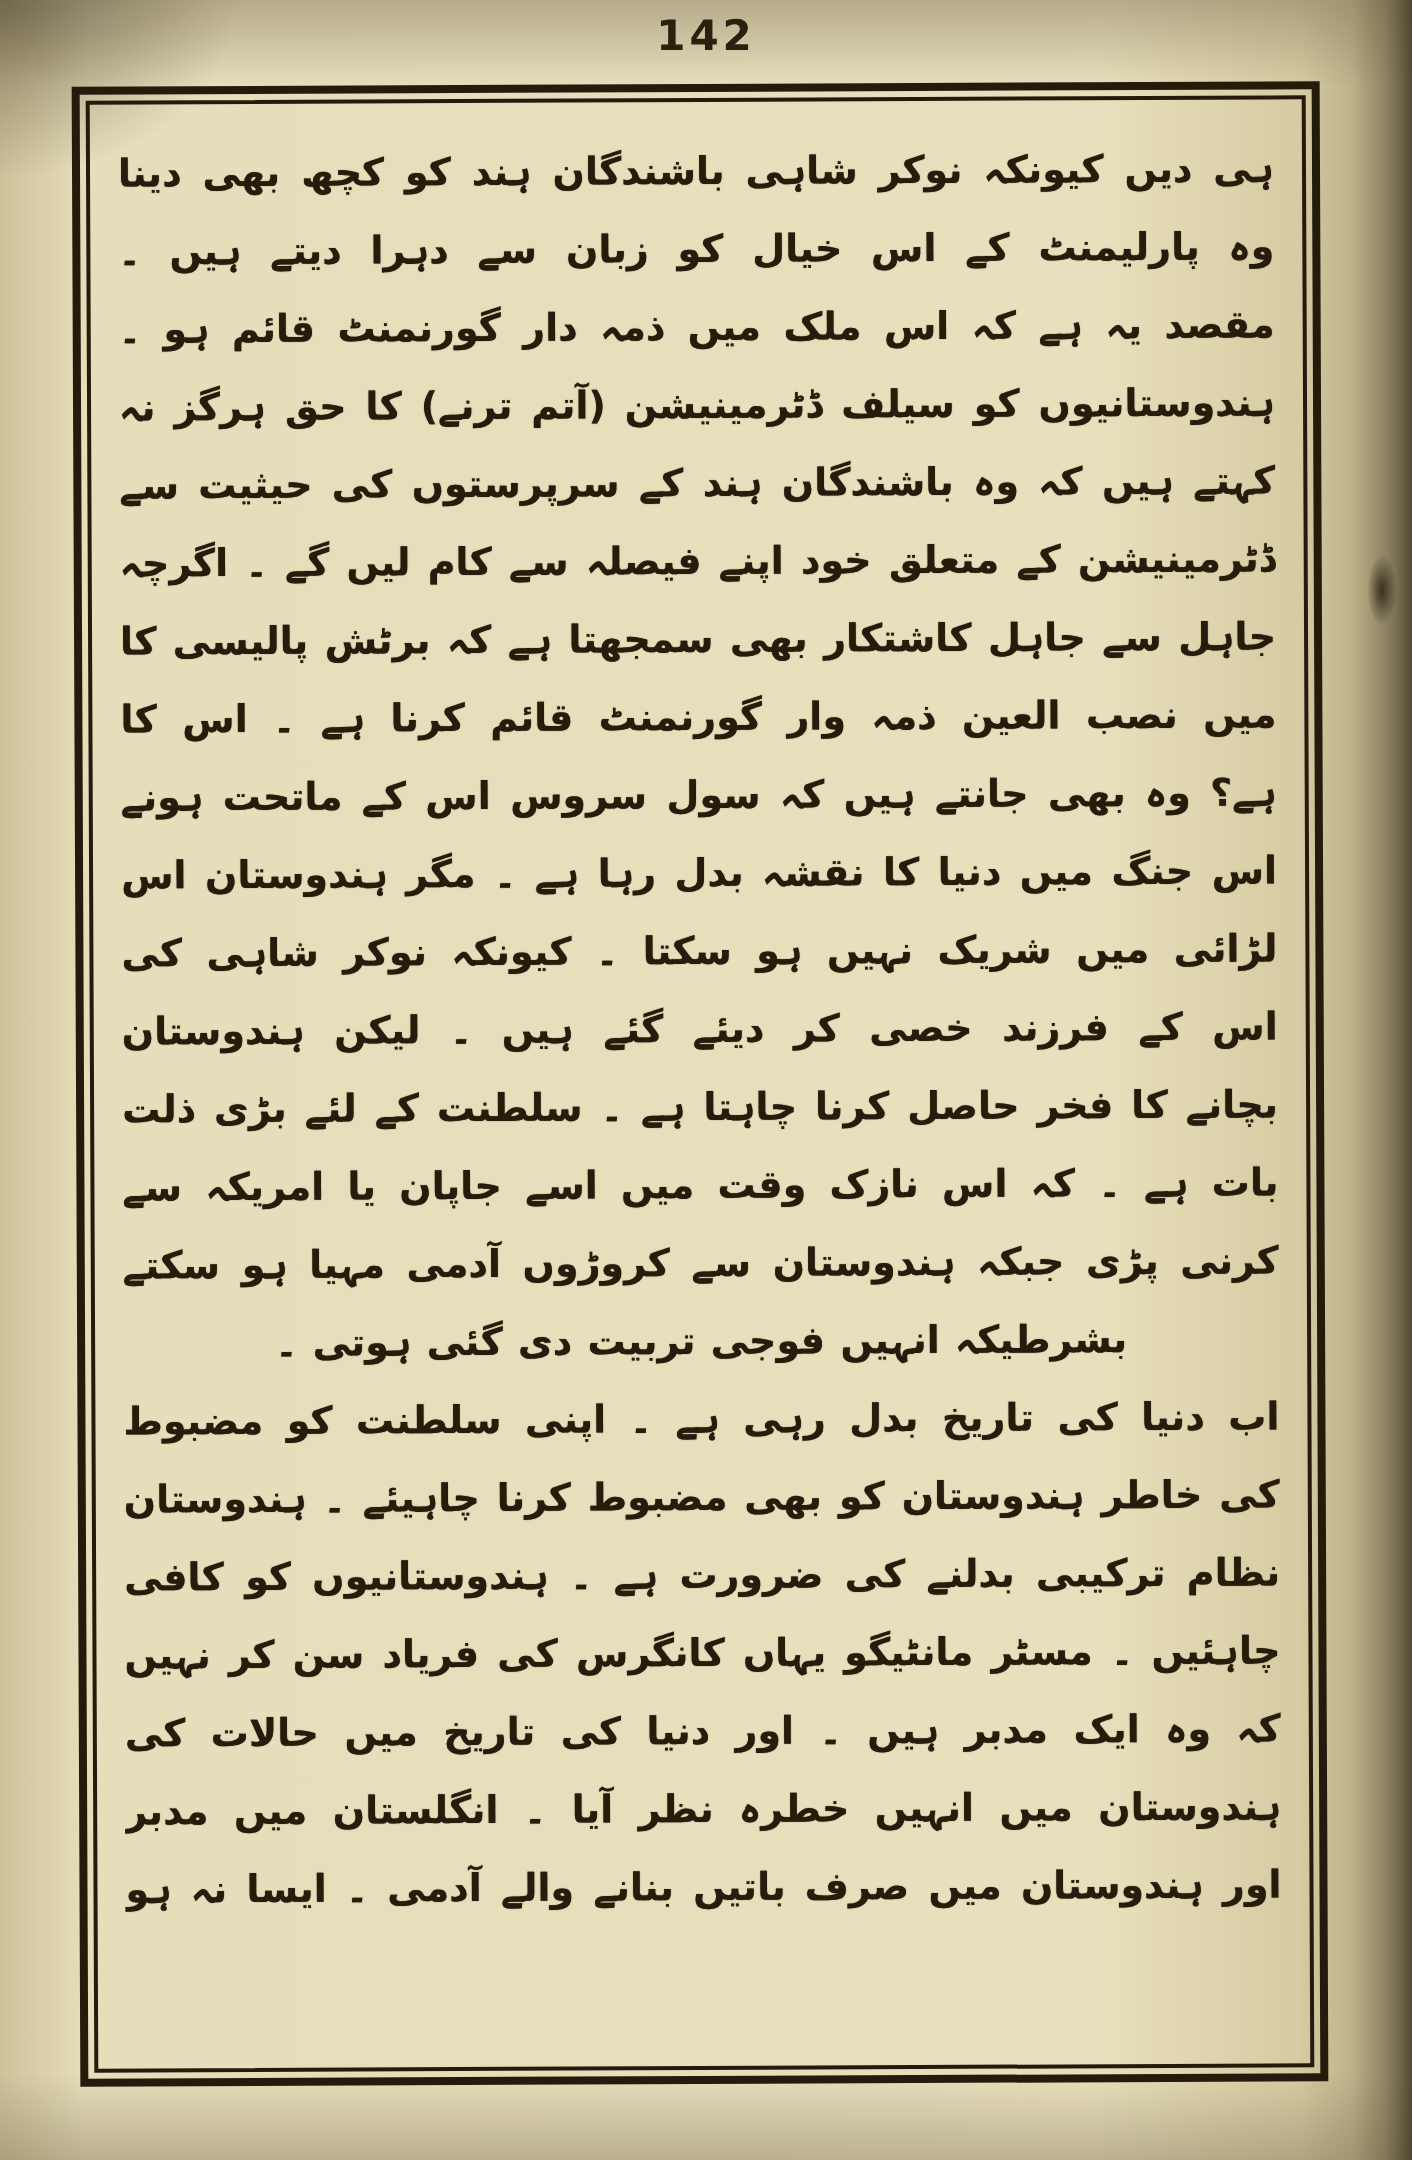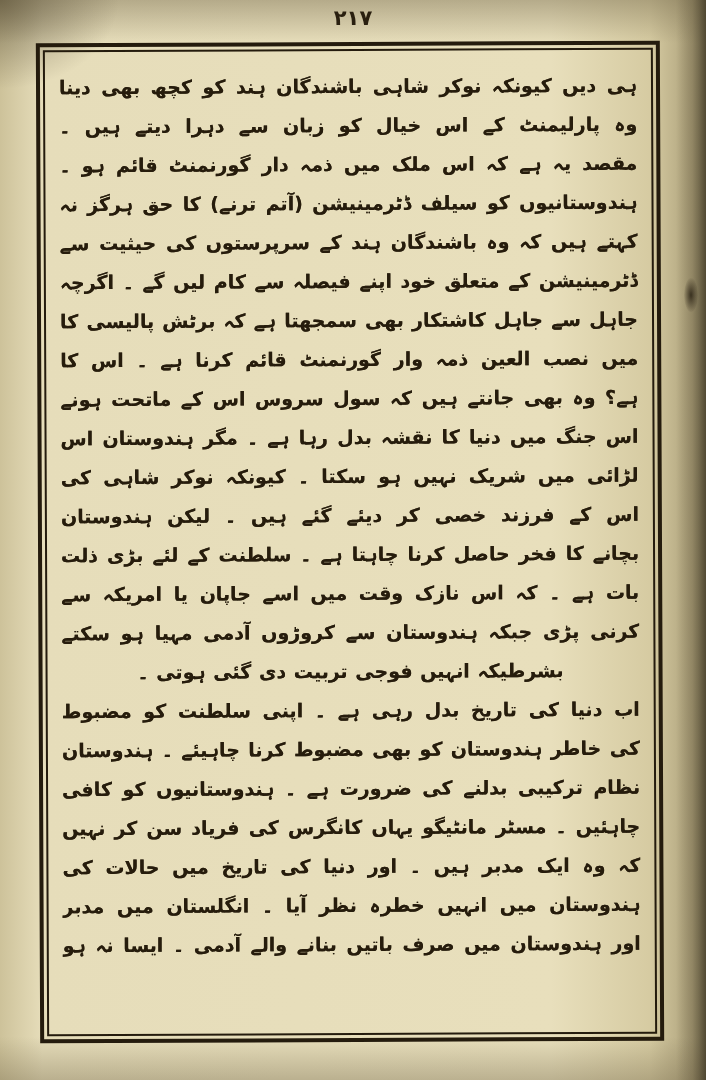--- a/index.html
+++ b/index.html
@@ -112,21 +112,21 @@
   }
 </style>
 </head>
 <body>
 
 <div class="paper">
   <div class="corner-smudge-tl"></div>
   <div class="edge-shadow-right"></div>
   <div class="binding-blot"></div>
 
-  <div class="page-number">۲۱۷</div>
+  <div class="page-number">142</div>
 
   <div class="frame-outer">
     <div class="frame-inner">
       <div class="text-block">
         <div class="text-line">ہی دیں کیونکہ نوکر شاہی باشندگان ہند کو کچھ بھی دینا نہیں چاہتی اگرچہ</div>
         <div class="text-line">وہ پارلیمنٹ کے اس خیال کو زبان سے دہرا دیتے ہیں ۔ گورنمنٹ برطانیہ کا</div>
         <div class="text-line">مقصد یہ ہے کہ اس ملک میں ذمہ دار گورنمنٹ قائم ہو ۔ نوکر شاہی</div>
         <div class="text-line">ہندوستانیوں کو سیلف ڈٹرمینیشن (آتم ترنے) کا حق ہرگز نہ دے گی ۔ وہ</div>
         <div class="text-line">کہتے ہیں کہ وہ باشندگان ہند کے سرپرستوں کی حیثیت سے سیلف</div>
         <div class="text-line">ڈٹرمینیشن کے متعلق خود اپنے فیصلہ سے کام لیں گے ۔ اگرچہ اس ملک میں</div>

